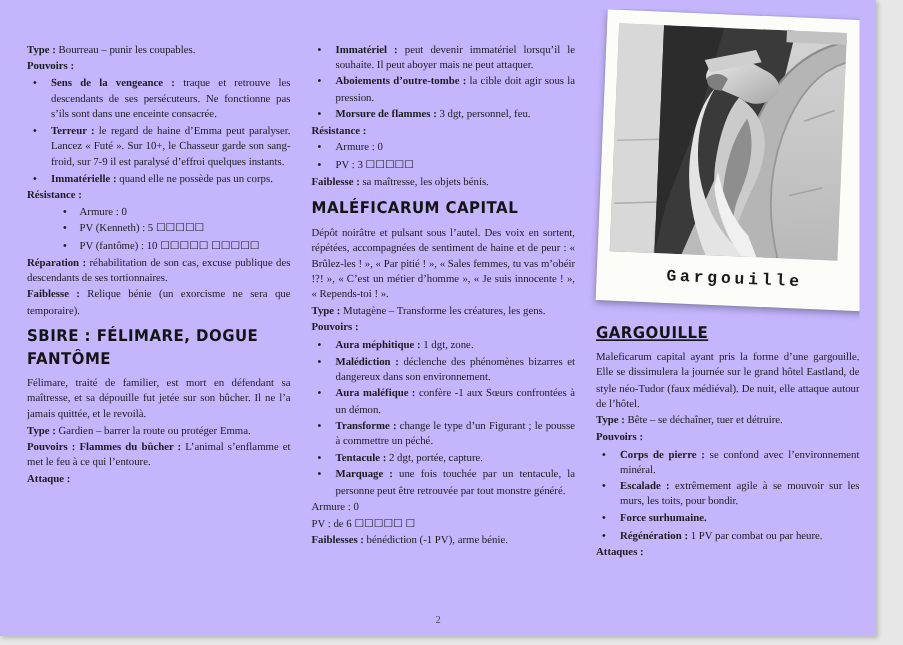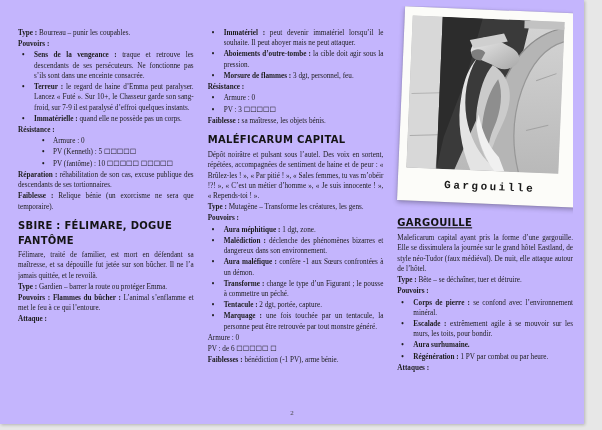--- a/index.html
+++ b/index.html
@@ -212,21 +212,21 @@
             <div class="li">
               <span class="bm"></span>
               <span class="tx"><span class="lb">Corps de pierre :</span> se confond avec l’environnement minéral.</span>
             </div>
             <div class="li">
               <span class="bm"></span>
               <span class="tx"><span class="lb">Escalade :</span> extrêmement agile à se mouvoir sur les murs, les toits, pour bondir.</span>
             </div>
             <div class="li">
               <span class="bm"></span>
-              <span class="tx"><span class="lb">Aura surhumaine.</span></span>
+              <span class="tx"><span class="lb">Force surhumaine.</span></span>
             </div>
             <div class="li">
               <span class="bm"></span>
               <span class="tx"><span class="lb">Régénération :</span> 1 PV par combat ou par heure.</span>
             </div>
           </div>
           <div class="p"><span class="lb">Attaques :</span></div>
         </div>
     </div>
 

